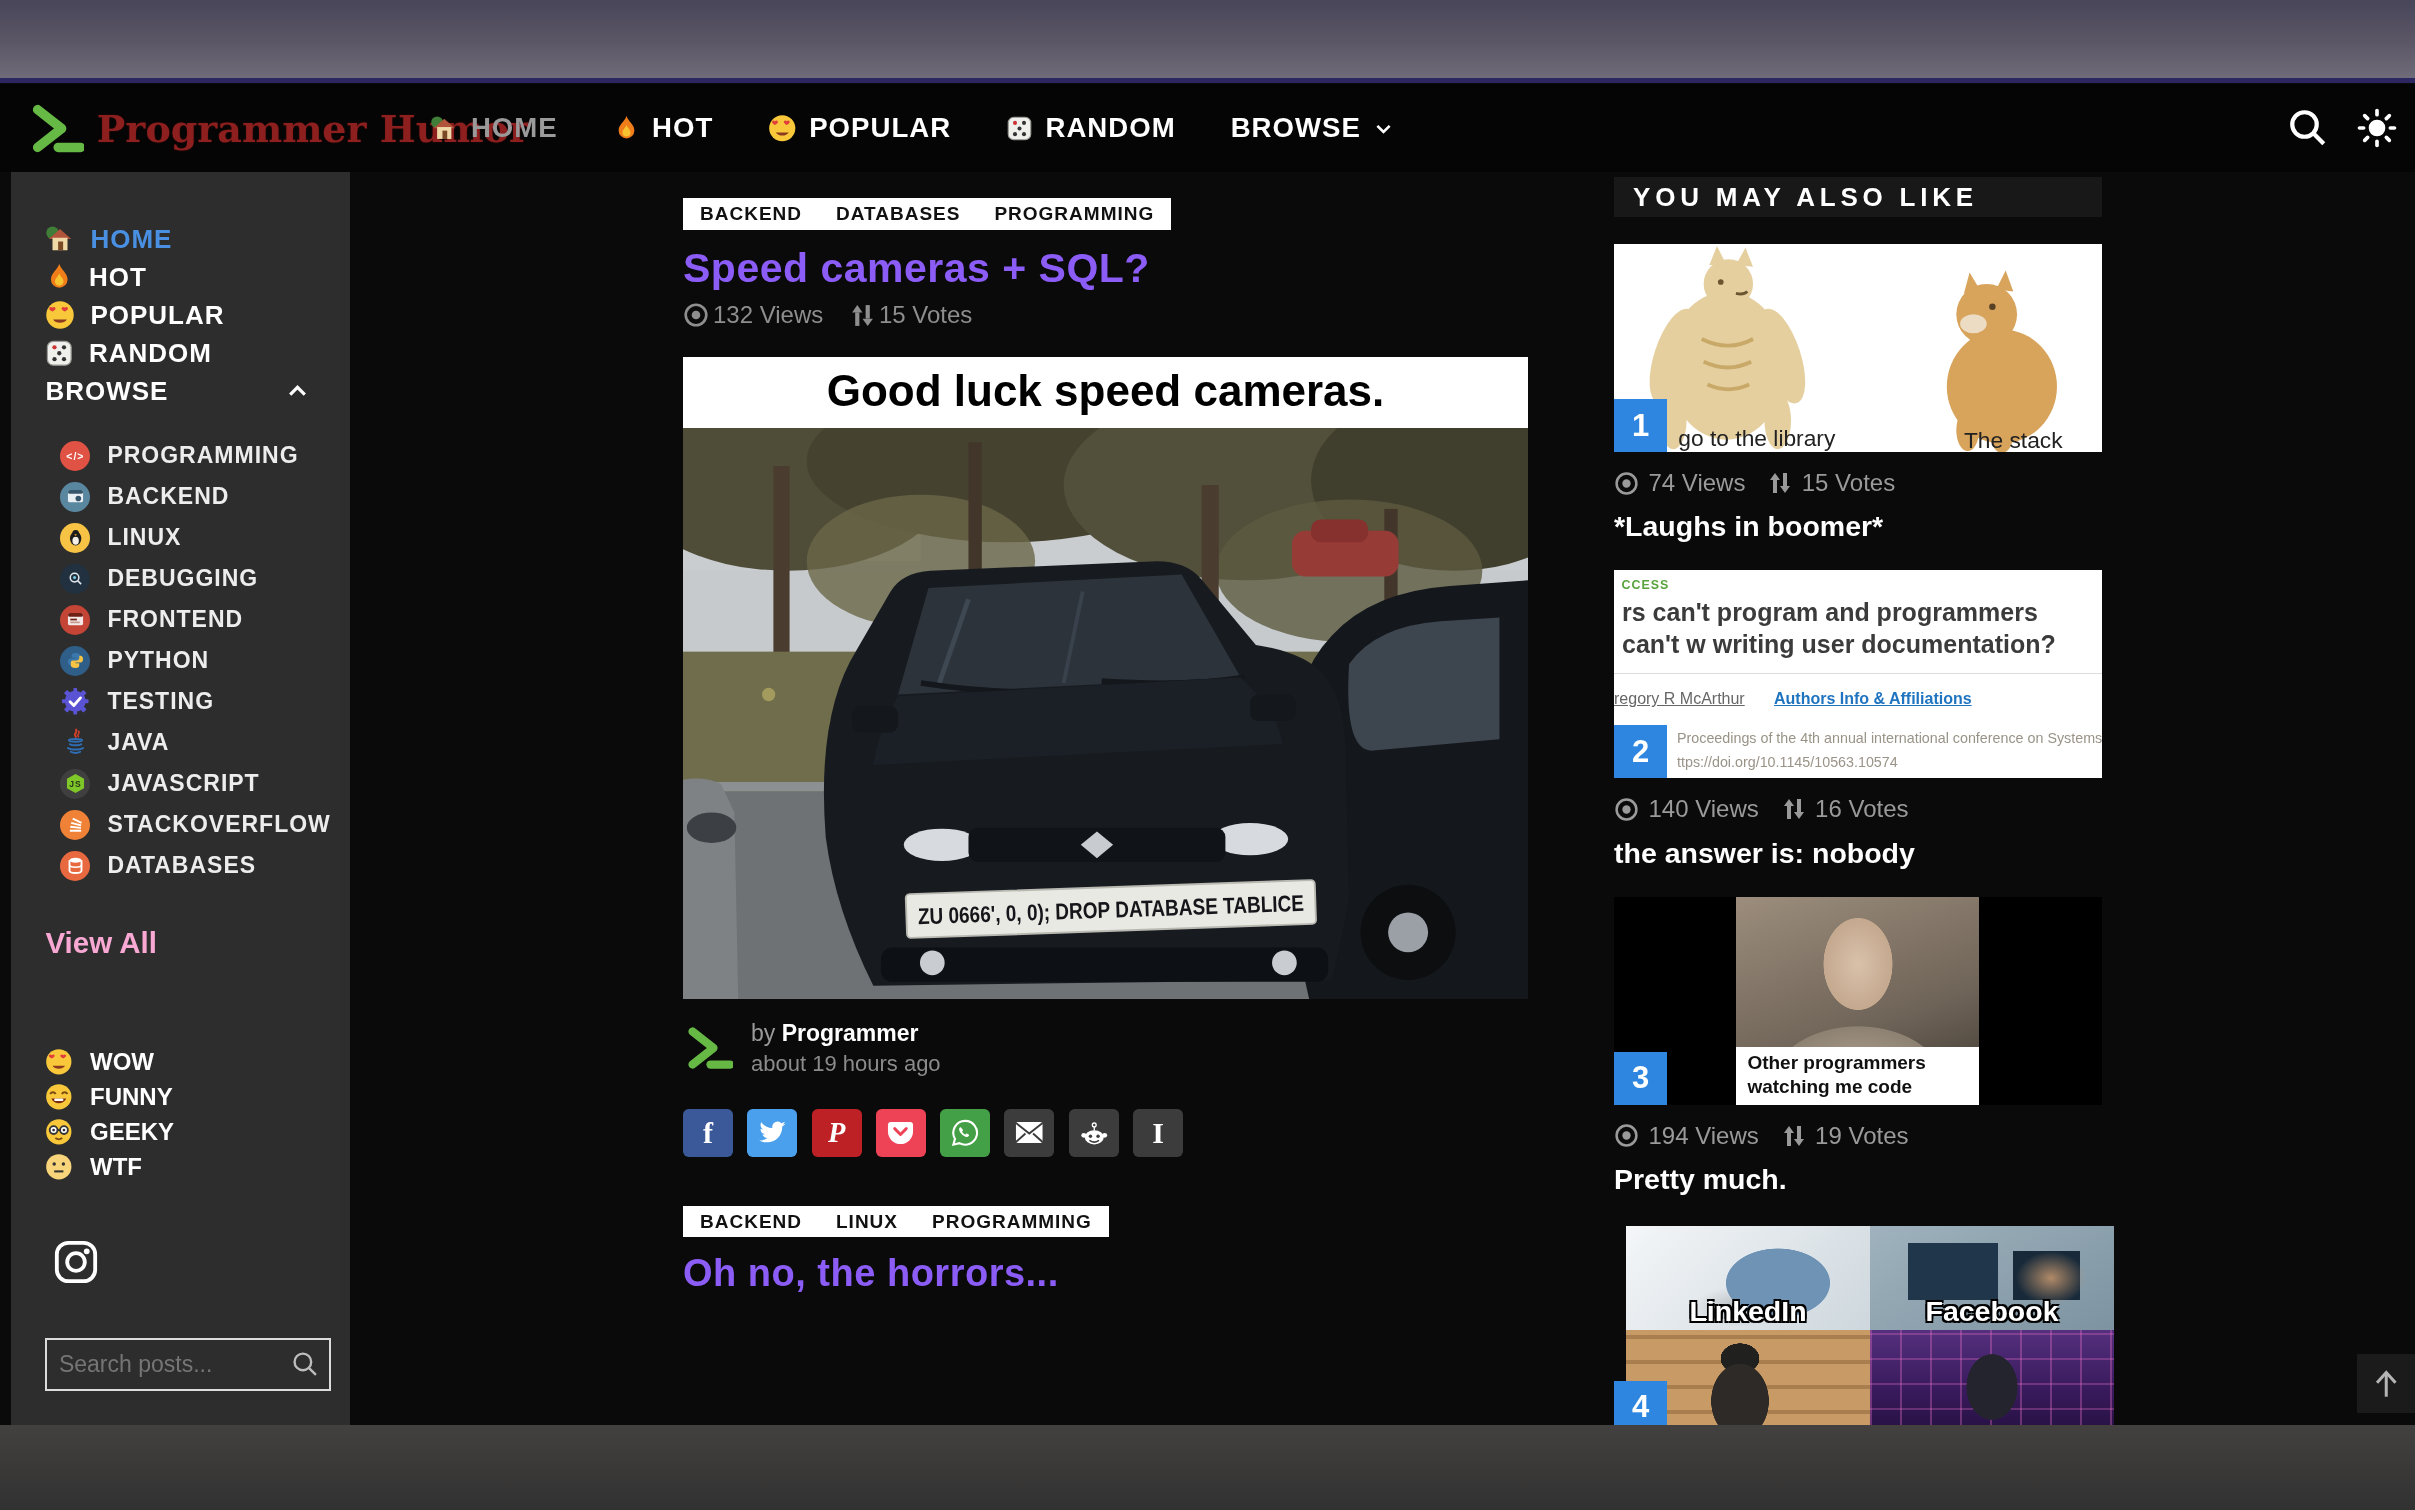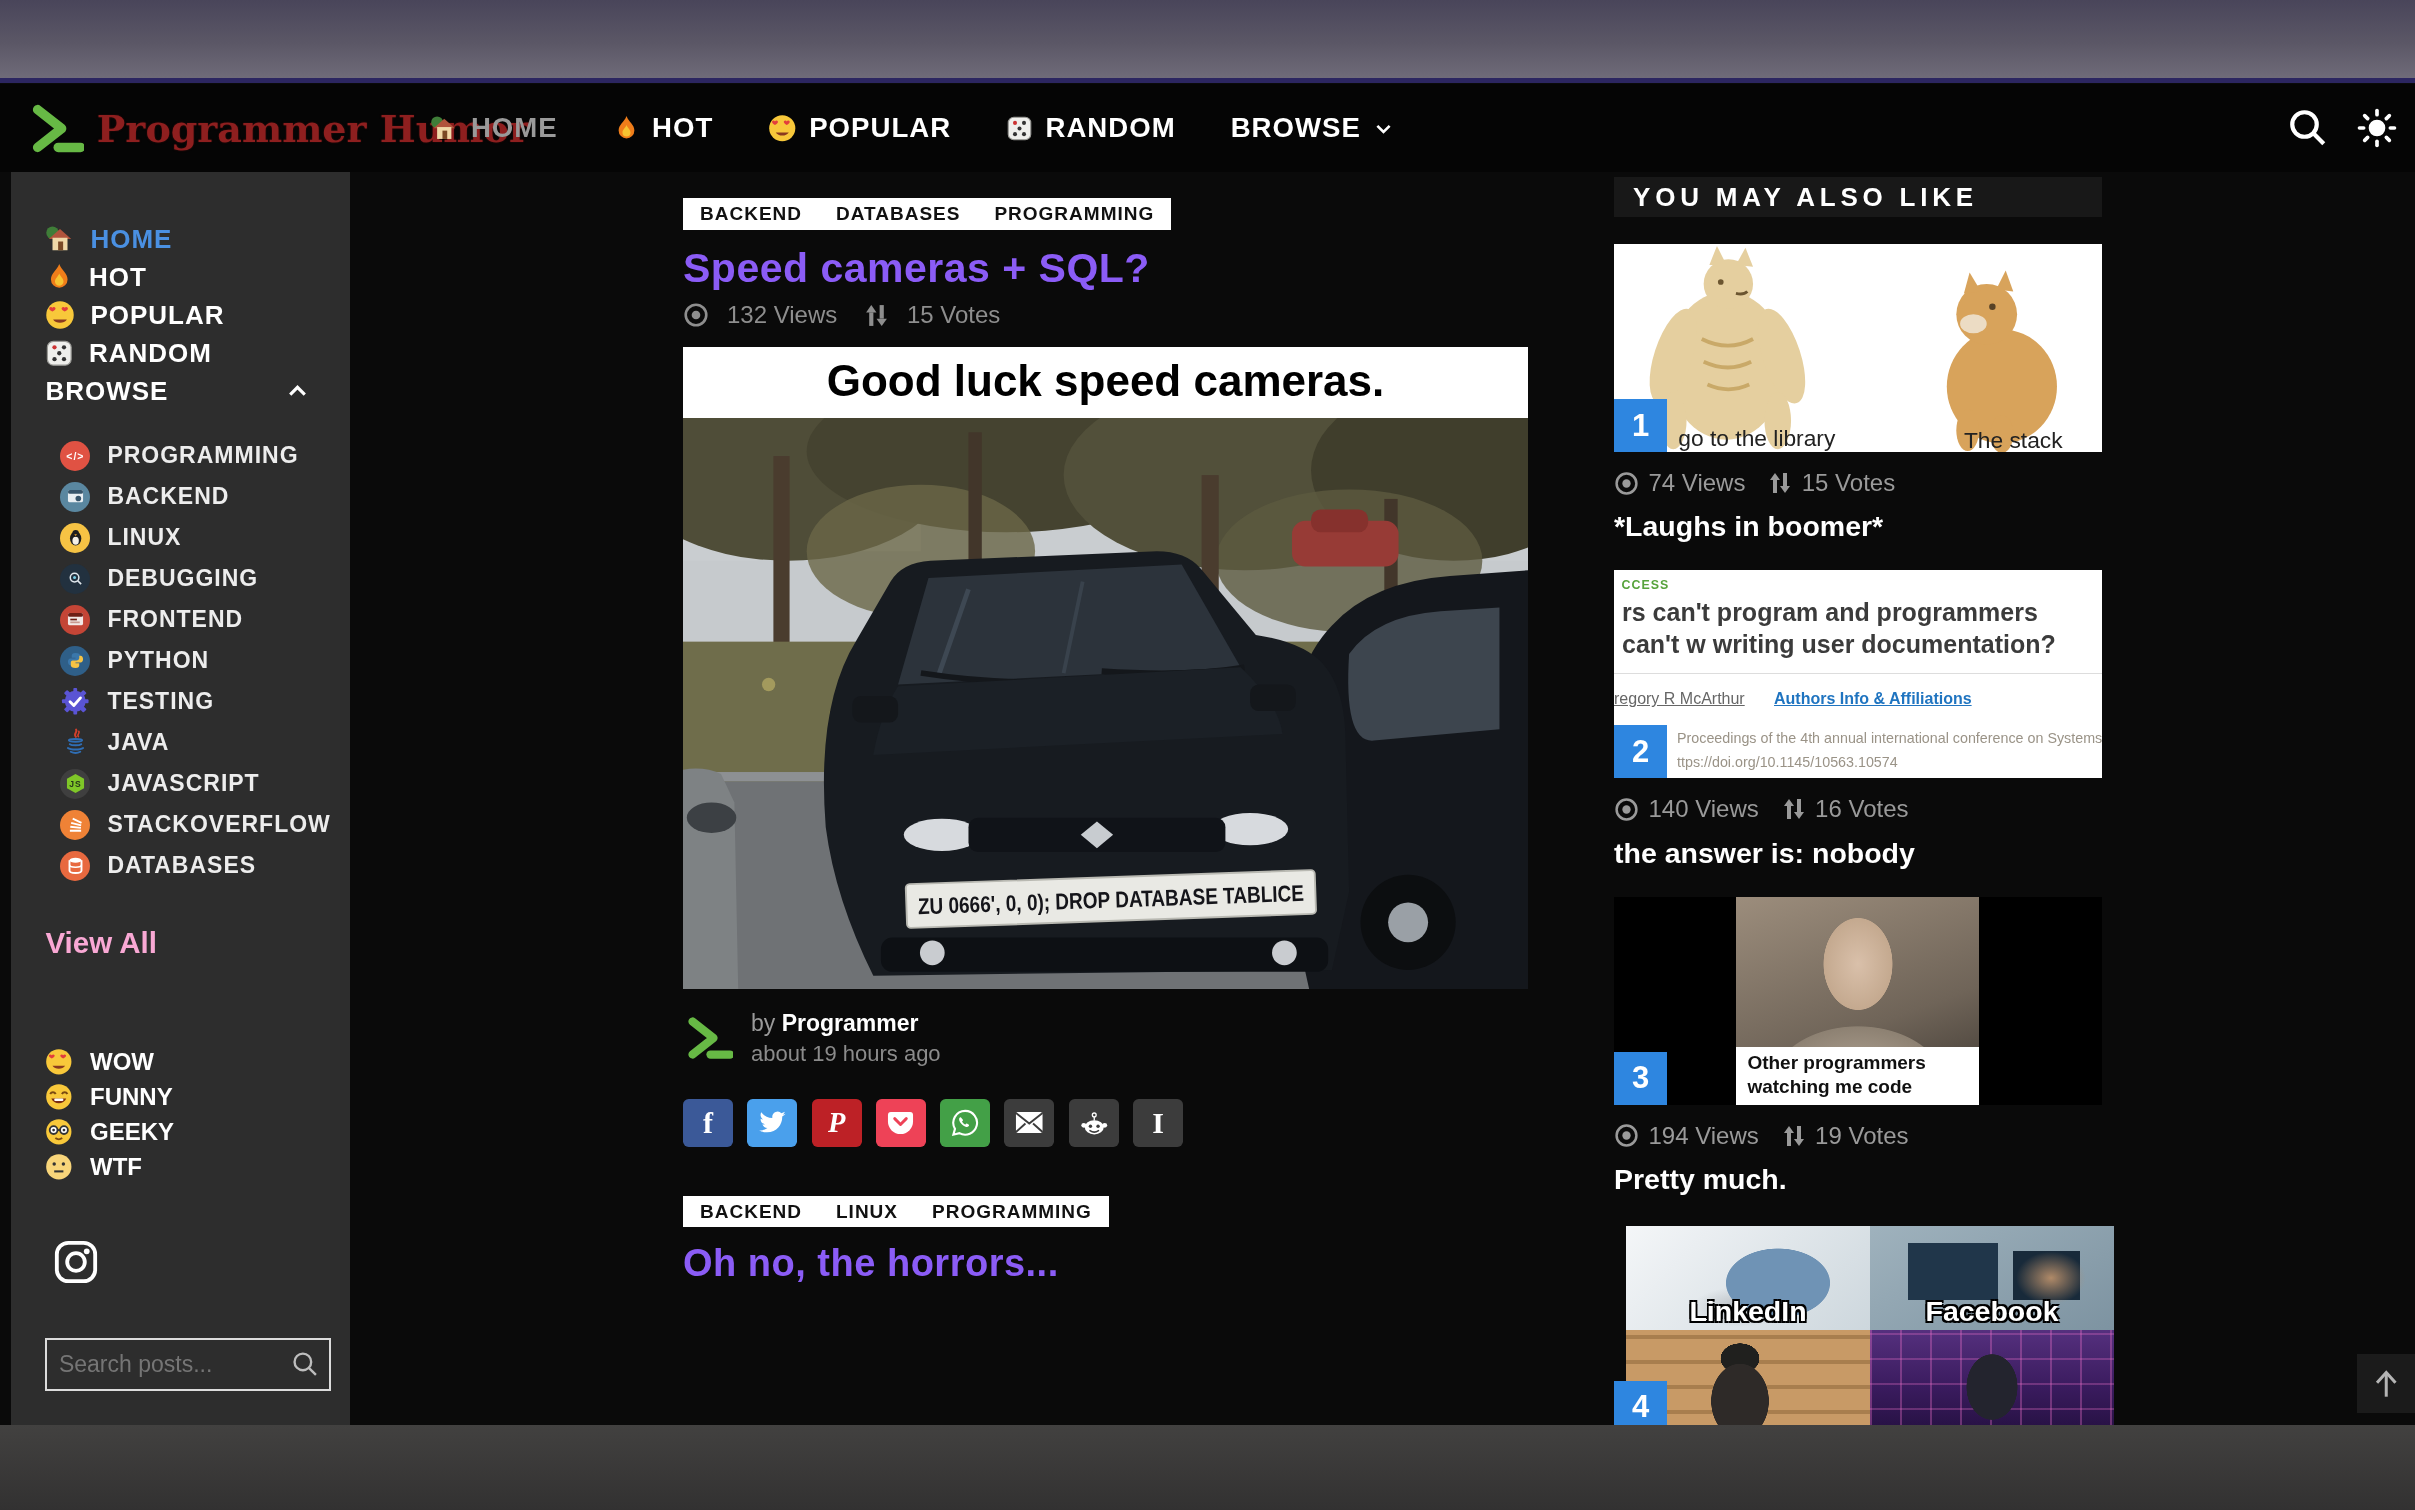--- a/index.html
+++ b/index.html
@@ -39,22 +39,22 @@
   .search-box{margin-top:53px;width:263px;height:49px;border:2.9px solid #dcdcdc;display:flex;align-items:center;
               padding:0 9.5px;box-sizing:content-box;}
   .search-box input{flex:1;background:transparent;border:none;outline:none;color:#bdbdbd;font-size:23px;
                     font-family:"Liberation Sans",sans-serif;min-width:0;}
   
   .post{position:absolute;left:683px;top:198px;width:845px;z-index:1;}
   .tagbar{display:inline-flex;gap:34px;background:#fff;padding:4.8px 17px;}
   .tag{color:#111;font-size:19px;font-weight:bold;letter-spacing:1px;cursor:pointer;white-space:nowrap;}
   .post-title{margin-top:15px;font-size:41px;font-weight:bold;color:#8b5cf6;letter-spacing:0.5px;}
   .meta{margin-top:9.5px;display:flex;gap:13.3px;align-items:center;color:#8e8e8e;font-size:24px;}
-  .meta .grp{display:flex;gap:18px;align-items:center;margin-right:13.3px;}
-  .meme{margin-top:18px;width:845px;cursor:pointer;}
+  .meta .grp{display:flex;gap:4px;align-items:center;margin-right:13.3px;}
+  .meme{margin-top:28px;width:845px;cursor:pointer;}
   .meme-caption{background:#fff;color:#000;text-align:center;font-size:44px;font-weight:bold;
                 padding:8.6px 0 12.4px 0;}
   .author{margin-top:21px;display:flex;gap:17px;align-items:center;}
   .avatar{width:51px;height:51px;display:flex;align-items:center;justify-content:center;}
   .by-line{font-size:23px;color:#9a9a9a;}
   .by-line b{color:#fff;cursor:pointer;}
   .time{font-size:22px;color:#8b8b8b;margin-top:3.8px;}
   .share-row{margin-top:32px;display:flex;gap:14.3px;}
   .share-btn{width:50px;height:48px;border-radius:5.7px;display:flex;align-items:center;justify-content:center;
              color:#fff;cursor:pointer;}

